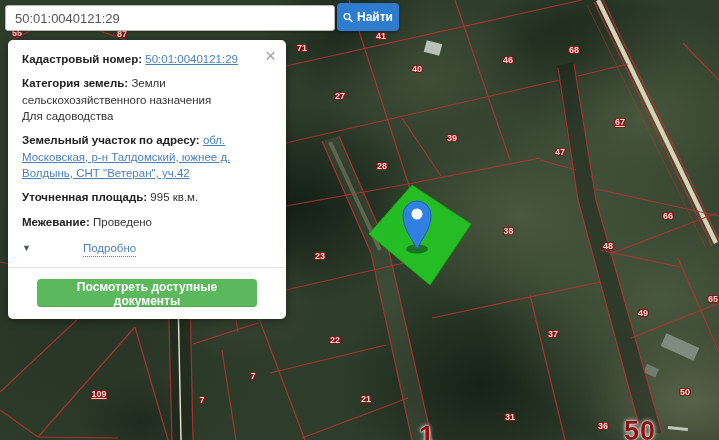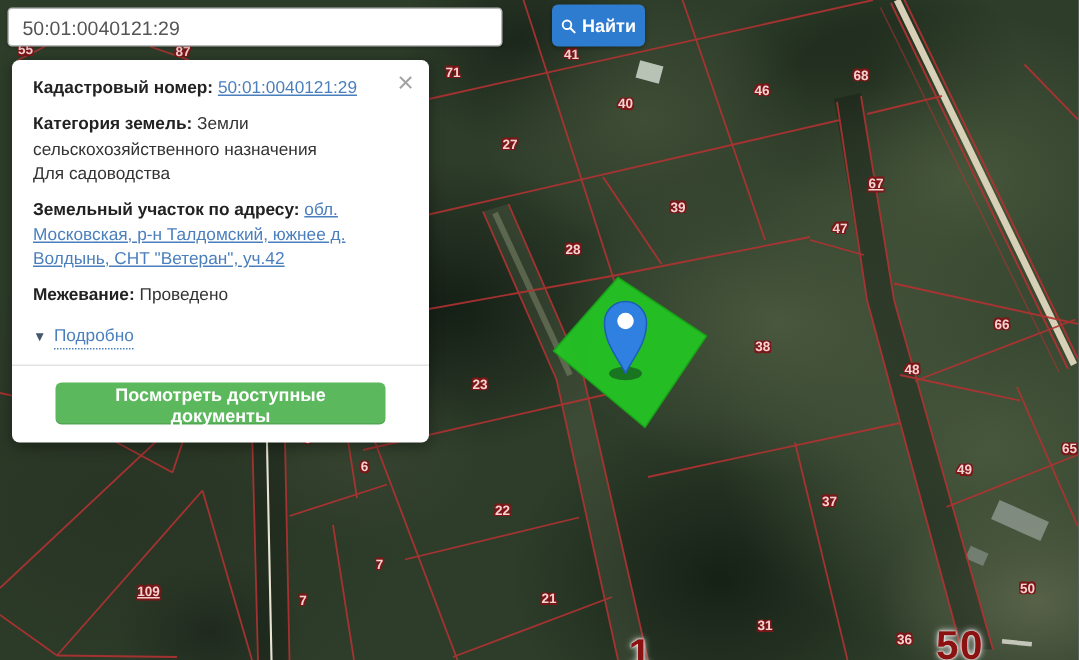--- a/index.html
+++ b/index.html
@@ -27,30 +27,30 @@
   .plabel.big{font-size:27px;color:#8c1111;letter-spacing:1px;
     text-shadow:0 0 5px rgba(255,255,255,.95),0 0 2px rgba(255,255,255,.9),0 0 1px #fff;}
   .plabel.rotated{transform:translate(-50%,-50%) rotate(-78deg);}
   
   .search-input{position:absolute;left:5px;top:5px;width:330px;height:26px;box-sizing:border-box;
     border:1px solid #b8b8b8;border-radius:3px;padding:0 9px;font-size:13px;color:#555;
     font-family:"Liberation Sans",sans-serif;background:#fff;outline:none;box-shadow:0 1px 2px rgba(0,0,0,.25);}
   .search-btn{position:absolute;left:337px;top:3px;width:62px;height:28px;background:#2e7cd0;
     border:none;border-radius:4px;color:#fff;font-weight:bold;font-size:12px;
     display:flex;align-items:center;justify-content:center;gap:4px;
-    font-family:"Liberation Sans",sans-serif;cursor:pointer;box-shadow:0 1px 3px rgba(0,0,0,.35);margin-left:31px;}
+    font-family:"Liberation Sans",sans-serif;cursor:pointer;box-shadow:0 1px 3px rgba(0,0,0,.35);}
   
   .card{position:absolute;left:8px;top:40px;width:278px;box-sizing:border-box;background:#fff;
     border-radius:5px;box-shadow:0 2px 10px rgba(0,0,0,.4);padding:11px 14px 12px;
     font-size:11.5px;color:#333;line-height:1.42;}
   .card p{margin:0 0 8px;}
   .lbl{font-weight:bold;color:#222;}
   .link{color:#4a7fbe;text-decoration:underline;cursor:pointer;}
   .details{color:#4a7fbe;cursor:pointer;display:inline-flex;align-items:center;gap:5px;margin-top:2px;}
-  .details .txt{border-bottom:1px dotted #4a7fbe;}
+  .details .txt{border-bottom:1px dotted #4a7fbe;margin-left:47px;}
   .tri{color:#44576b;font-size:9px;}
   .divider{height:1px;background:#e3e3e3;margin:10px -14px 11px;}
   .doc-btn{display:block;margin:0 auto;width:220px;height:28px;background:#5cb85c;border:none;
     border-radius:4px;color:#fff;font-weight:bold;font-size:12px;
     font-family:"Liberation Sans",sans-serif;cursor:pointer;box-shadow:inset 0 -1px 0 rgba(0,0,0,.1);}
   .close{position:absolute;top:6px;right:10px;font-size:19px;color:#a3a3a3;cursor:pointer;
     line-height:1;font-weight:normal;}
 </style>
 </head>
 <body>
@@ -140,21 +140,21 @@
       <span class="plabel" style="left: 122px; top: 34px; text-align: right;">87</span>
       <span class="plabel" style="left: 302px; top: 48px;">71</span>
       <span class="plabel" style="left: 381px; top: 36px;">41</span>
       <span class="plabel" style="left: 417px; top: 69px;">40</span>
       <span class="plabel" style="left: 340px; top: 96px;">27</span>
       <span class="plabel" style="left: 508px; top: 60px;">46</span>
       <span class="plabel" style="left: 574px; top: 50px;">68</span>
       <span class="plabel" style="left: 452px; top: 138px;">39</span>
       <span class="plabel" style="left: 382px; top: 166px;">28</span>
       <span class="plabel" style="left: 560px; top: 152px;">47</span>
-      <span class="plabel" style="left: 584px; top: 122px; text-decoration: underline;">67</span>
+      <span class="plabel" style="left: 620px; top: 122px; text-decoration: underline;">67</span>
       <span class="plabel" style="left: 668px; top: 216px;">66</span>
       <span class="plabel" style="left: 608px; top: 246px;">48</span>
       <span class="plabel" style="left: 713px; top: 299px;">65</span>
       <span class="plabel" style="left: 643px; top: 313px;">49</span>
       <span class="plabel" style="left: 500px; top: 231px; padding-left: 17px;">38</span>
       <span class="plabel" style="left: 553px; top: 334px;">37</span>
       <span class="plabel" style="left: 72px; top: 288px;">108</span>
       <span class="plabel" style="left: 99px; top: 394px; text-decoration: underline;">109</span>
       <span class="plabel" style="left: 308px; top: 256px; padding-left: 24px;">23</span>
       <span class="plabel" style="left: 335px; top: 340px;">22</span>
@@ -191,20 +191,24 @@
       <span>Земли сельскохозяйственного назначения</span>
     </p>
     <p>
       <span>Для садоводства</span>
     </p>
     <p>
       <span class="lbl">Земельный участок по адресу:</span>
       <span class="link">обл. Московская, р-н Талдомский, южнее д. Волдынь, СНТ "Ветеран", уч.42</span>
     </p>
     <p>
+      <span class="lbl">Уточненная площадь:</span>
+      <span>995 кв.м.</span>
+    </p>
+    <p>
       <span class="lbl">Межевание:</span>
       <span>Проведено</span>
     </p>
     <span class="details">
       <span class="tri">▼</span>
       <span class="txt">Подробно</span>
     </span>
     <div class="divider"></div>
     <button class="doc-btn">Посмотреть доступные документы</button>
   </div>

